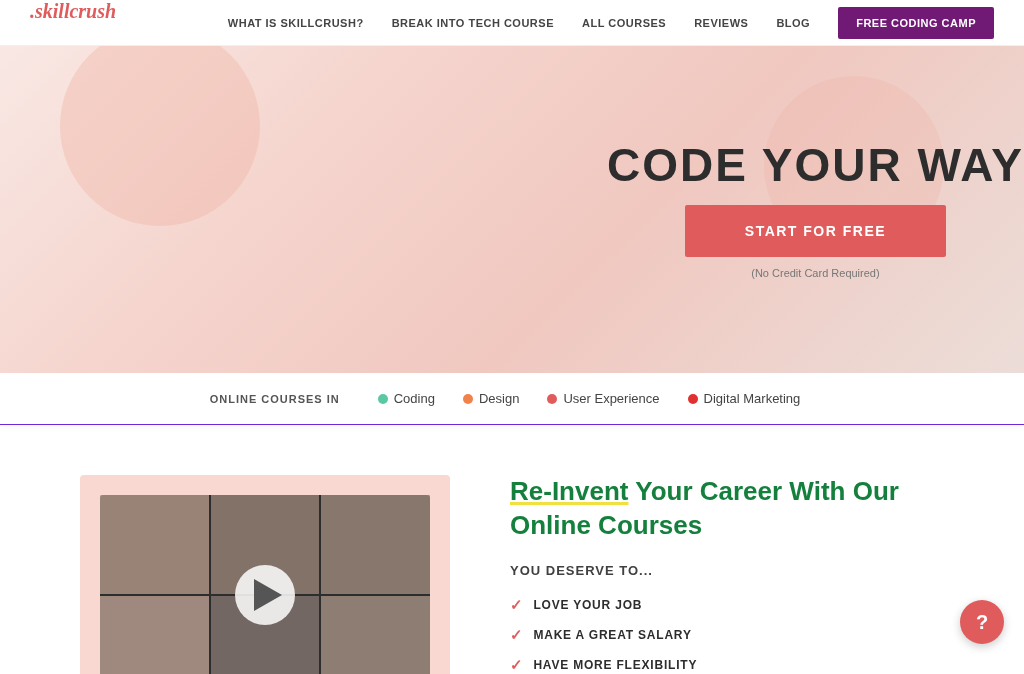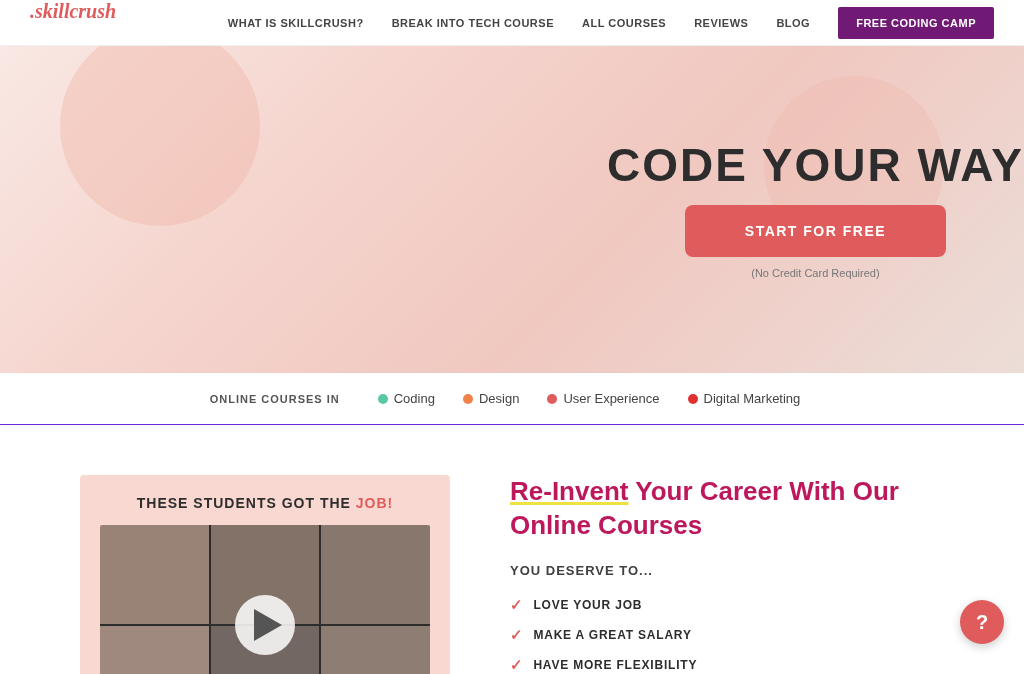--- a/index.html
+++ b/index.html
@@ -115,21 +115,21 @@
     .btn-start {
       background: #e05c5c;
       color: #fff;
       font-size: 14px;
       font-weight: 800;
       letter-spacing: 1.5px;
       text-transform: uppercase;
       padding: 18px 60px;
       border: none;
       cursor: pointer;
-      border-radius: 8px;
+      border-radius: 2px;
       display: block;
       margin: 0 auto 10px;
     }
     .no-credit {
       font-size: 11px;
       color: #777;
     }
 
     
     .courses-bar {
@@ -250,21 +250,21 @@
       margin-left: 5px;
     }
 
     
     .text-block {
       flex: 1;
     }
     .reinvent-title {
       font-size: 26px;
       font-weight: 900;
-      color: #be185d;
+      color: #15803d;
       line-height: 1.3;
       margin-bottom: 20px;
     }
     .reinvent-underline {
       text-decoration: underline;
       text-decoration-color: #f0e040;
       text-decoration-thickness: 3px;
       text-underline-offset: 2px;
     }
     .deserve-label {
@@ -359,24 +359,20 @@
   </div>
   <div class="course-tag">
     <span class="dot dot-red"></span>
     <span>Digital Marketing</span>
   </div>
 </div>
 
 <div class="main-section">
 
   <div class="video-block">
-    <p class="video-title">
-      <span>THESE STUDENTS GOT THE</span>
-      <span class="job-highlight">JOB!</span>
-    </p>
     <div class="video-player">
       <div class="video-grid">
         <div class="video-cell"></div>
         <div class="video-cell"></div>
         <div class="video-cell"></div>
         <div class="video-cell"></div>
         <div class="video-cell"></div>
         <div class="video-cell"></div>
       </div>
       <div class="play-btn">

